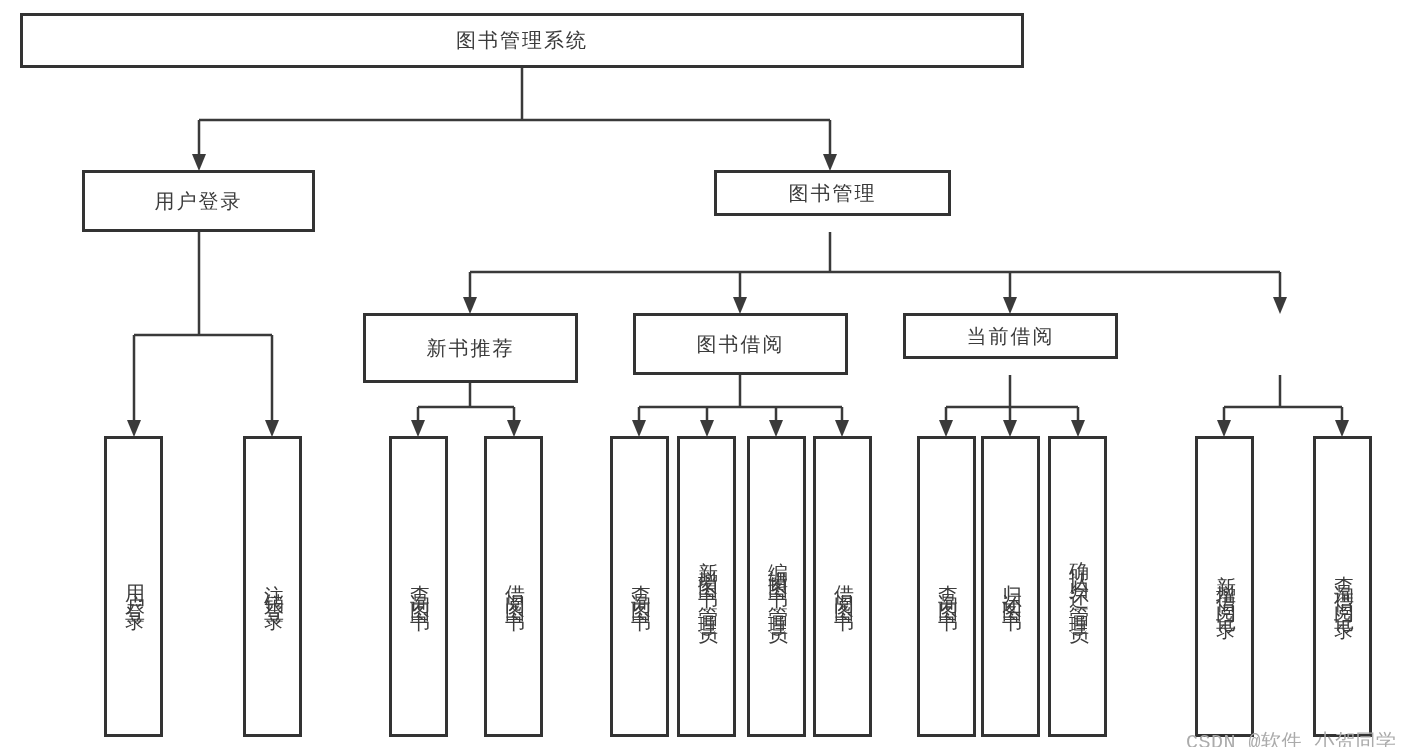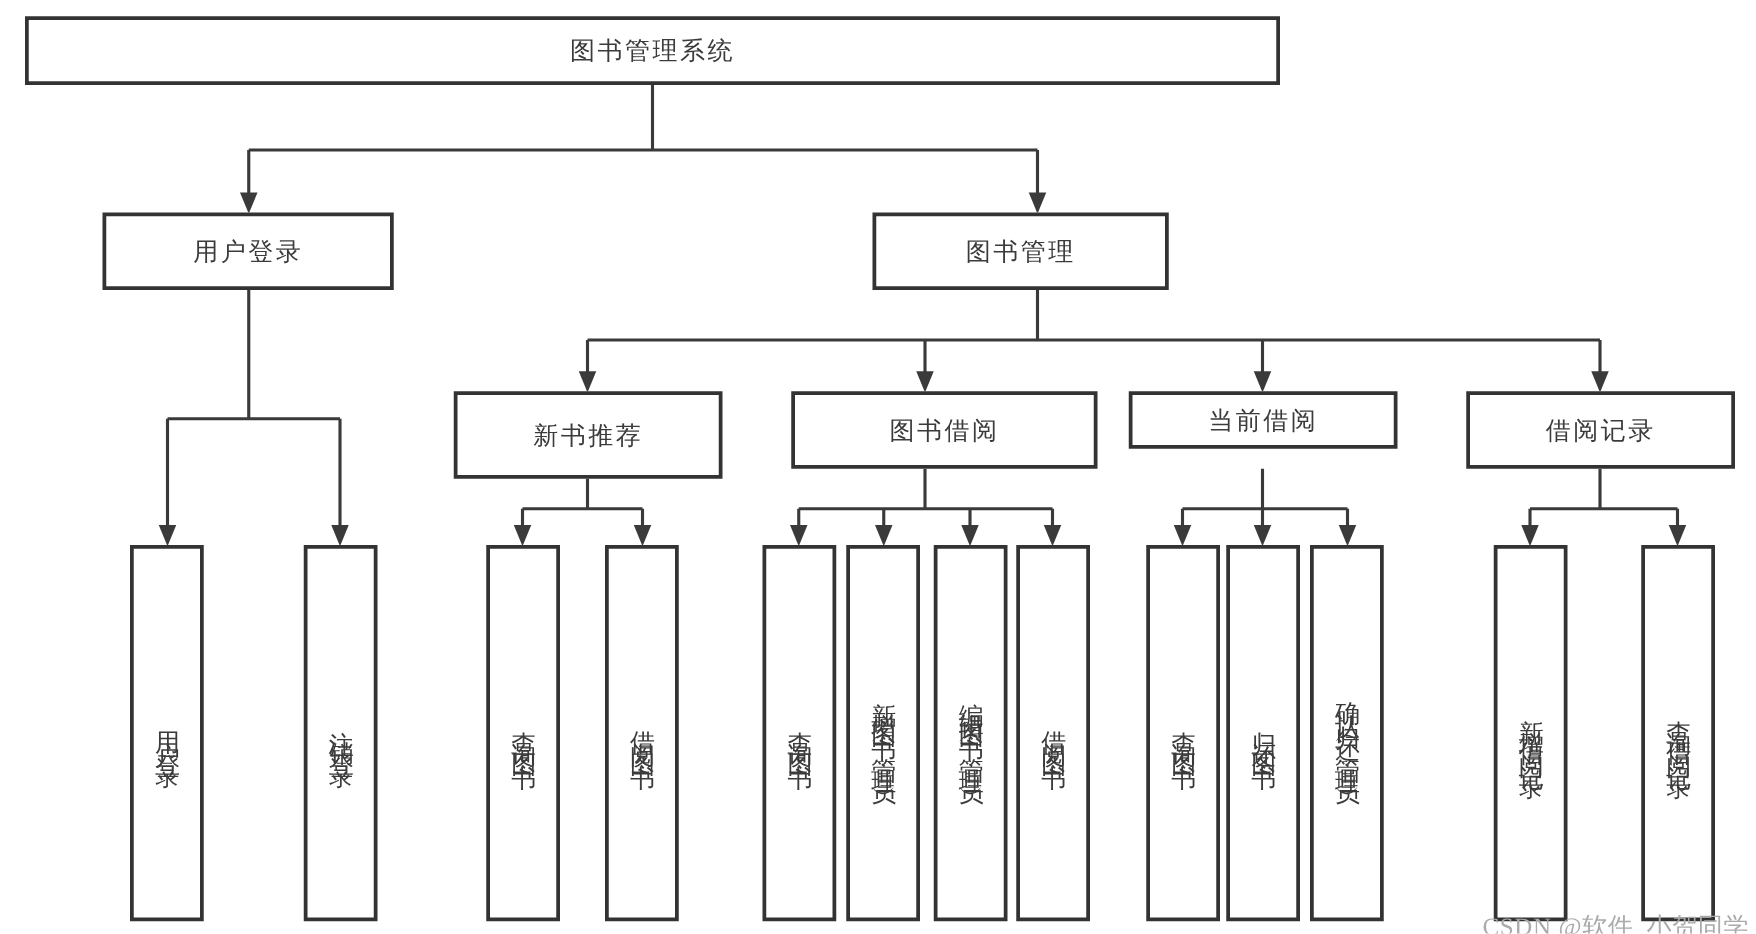--- a/index.html
+++ b/index.html
@@ -1,18 +1,18 @@
 <!DOCTYPE html>
 <html><head>
 <meta charset="utf-8">
 <style>
   html,body{margin:0;padding:0;background:#ffffff;}
   .stage{
     position:relative;width:1405px;height:747px;background:#ffffff;
-    font-family:Liberation Serif, serif;overflow:hidden;
+    font-family:Liberation Mono, monospace;overflow:hidden;
   }
   .wires{position:absolute;left:0;top:0;z-index:1;pointer-events:none;}
   .node{
     position:absolute;box-sizing:border-box;background:#ffffff;
     border:3px solid #333333;display:flex;align-items:center;justify-content:center;
     color:#3b3b3b;z-index:2;
   }
   .h span{font-size:20px;letter-spacing:2px;white-space:nowrap;}
   .v{width:59px;height:301px;top:436px;}
   .v span{
@@ -62,35 +62,32 @@
     </g>
   </svg>
 
   <div class="node h" style="left:20px;top:13px;width:1004px;height:55px">
     <span>图书管理系统</span>
   </div>
 
   <div class="node h" style="left:82px;top:170px;width:233px;height:62px">
     <span>用户登录</span>
   </div>
-  <div class="node h" style="left:698px;top:170px;width:237px;height:62px">
+  <div class="node h" style="left:714px;top:170px;width:237px;height:46px">
     <span>图书管理</span>
   </div>
 
   <div class="node h" style="left:363px;top:313px;width:215px;height:70px">
     <span>新书推荐</span>
   </div>
-  <div class="node h" style="left:633px;top:313px;width:245px;height:62px">
+  <div class="node h" style="left:633px;top:313px;width:215px;height:62px">
     <span>图书借阅</span>
   </div>
   <div class="node h" style="left:903px;top:313px;width:215px;height:46px">
     <span>当前借阅</span>
-  </div>
-  <div class="node h" style="left:1173px;top:313px;width:215px;height:62px">
-    <span>借阅记录</span>
   </div>
 
   <div class="node v" style="left:104px">
     <span>用户登录</span>
   </div>
   <div class="node v" style="left:243px">
     <span>注销登录</span>
   </div>
 
   <div class="node v" style="left:389px">

